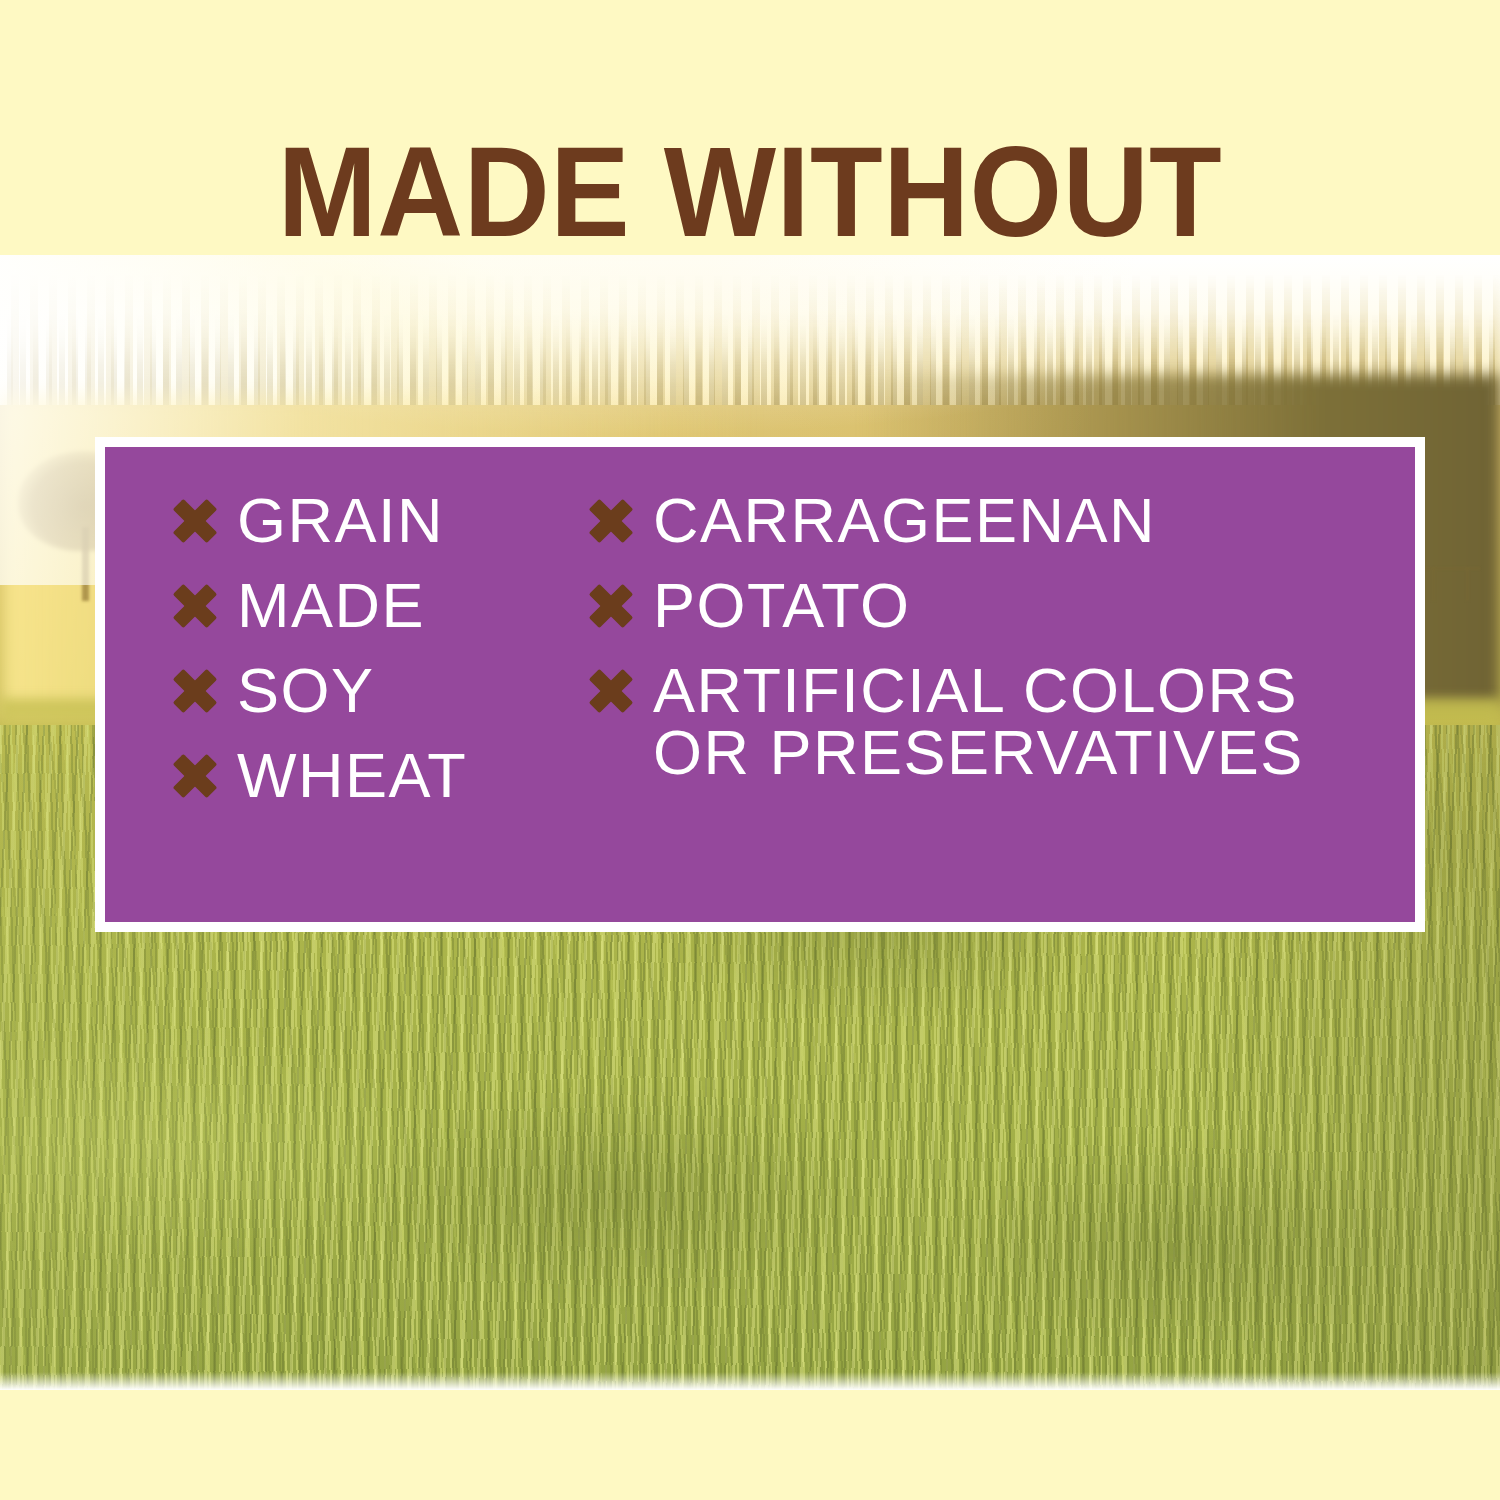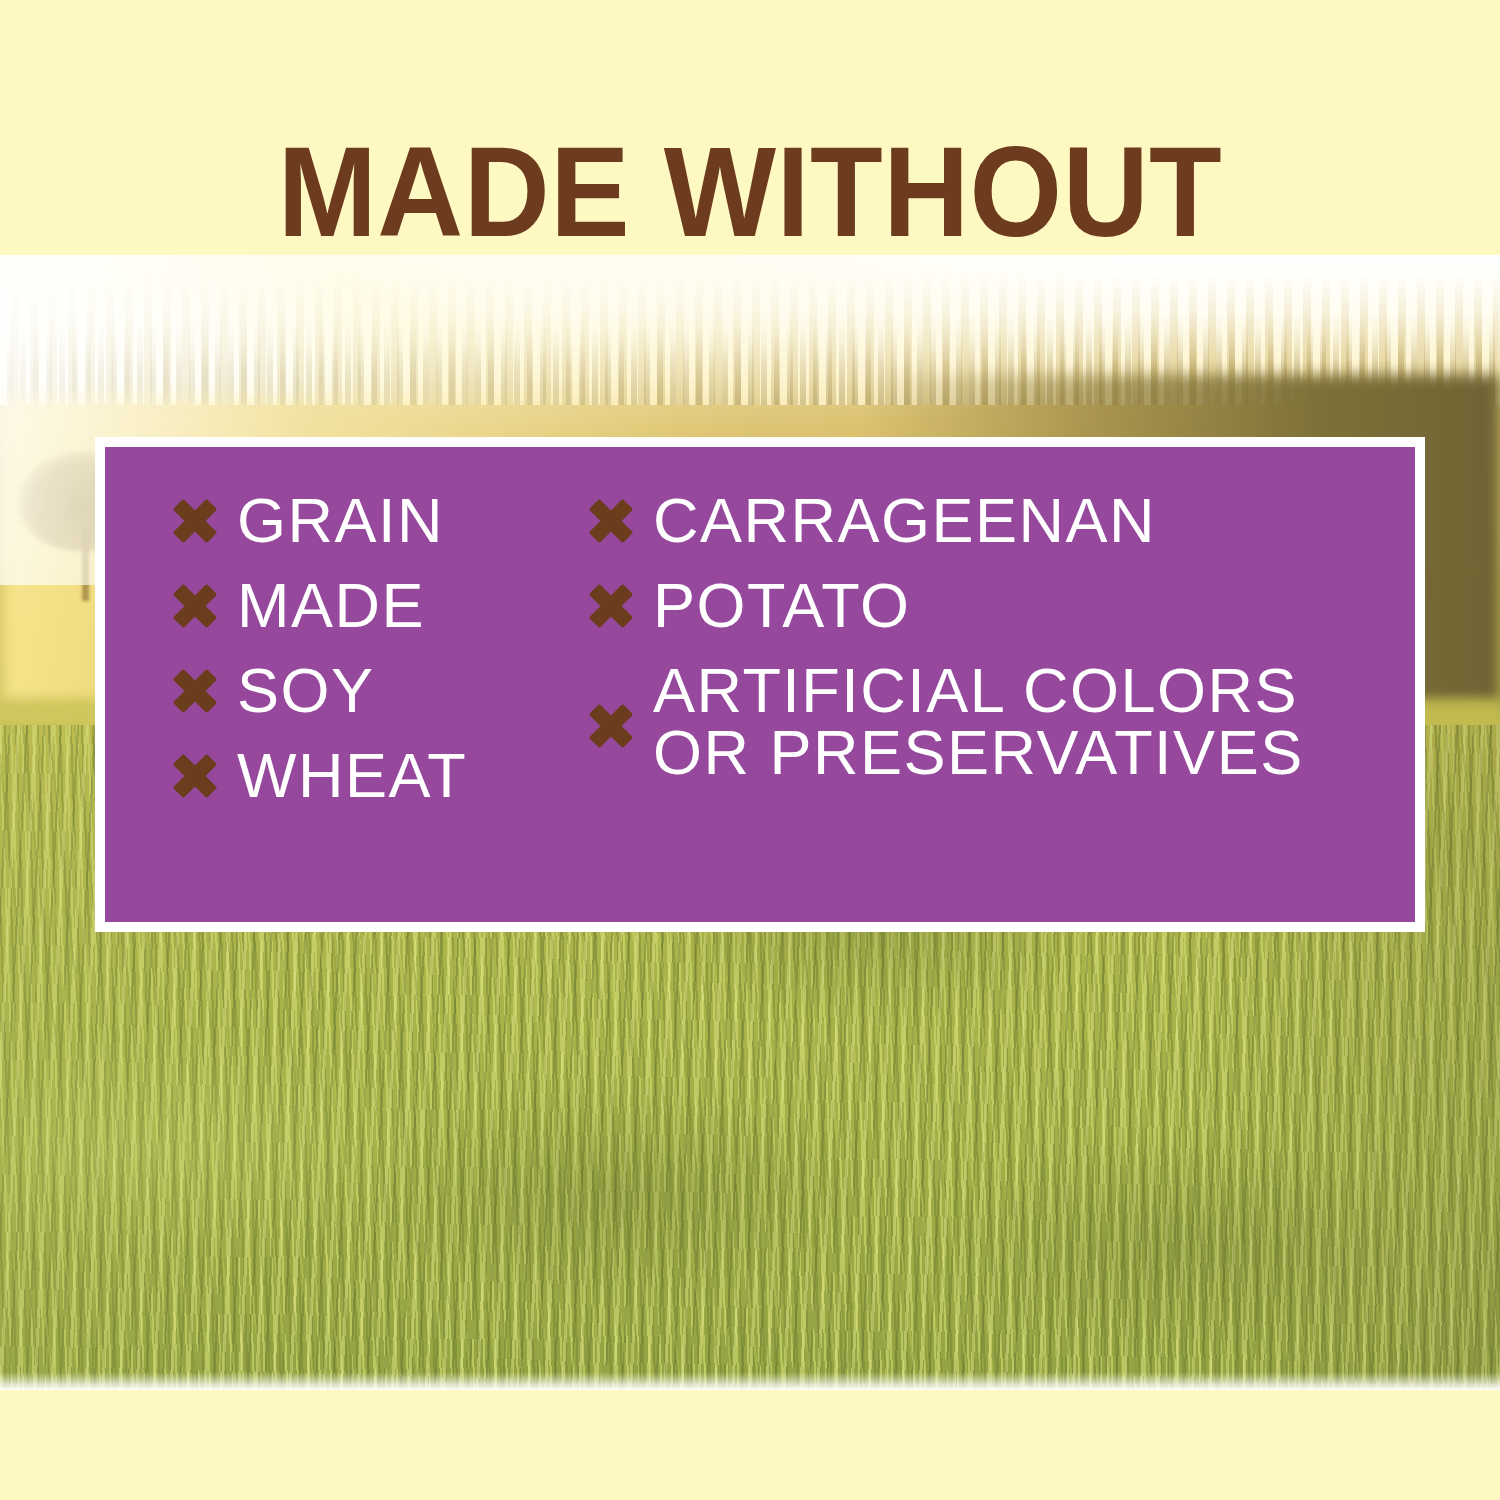--- a/index.html
+++ b/index.html
@@ -219,21 +219,21 @@
     color:#ffffff;
     font-family:"Liberation Sans",sans-serif;
     font-weight:300;
     font-size:63px;
     line-height:62px;
     letter-spacing:1.5px;
     white-space:nowrap;
   }
   .item-text .l2{ display:block; }
 
-  .row.tall{ height:auto;align-items:center; }
+  .row.tall{ height:auto; }
 </style>
 </head>
 <body>
 
 <div id="stage">
 
   <div class="photo">
     <div class="sky"></div>
     <div class="treeline2"></div>
     <div class="treeline"></div>

